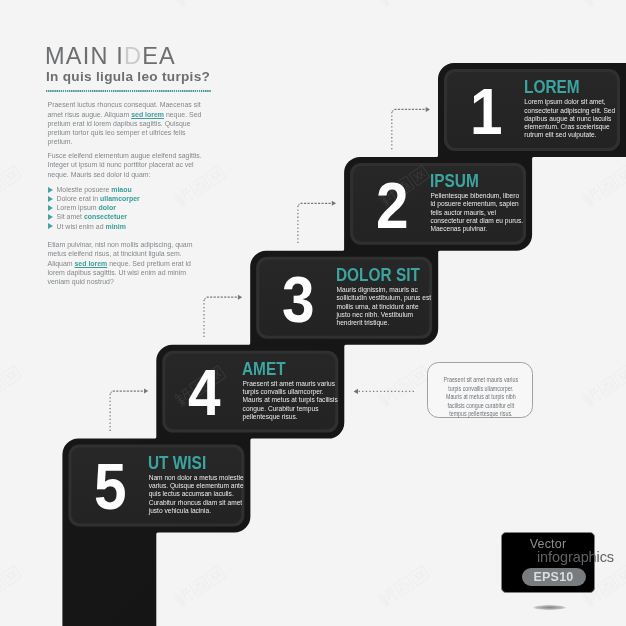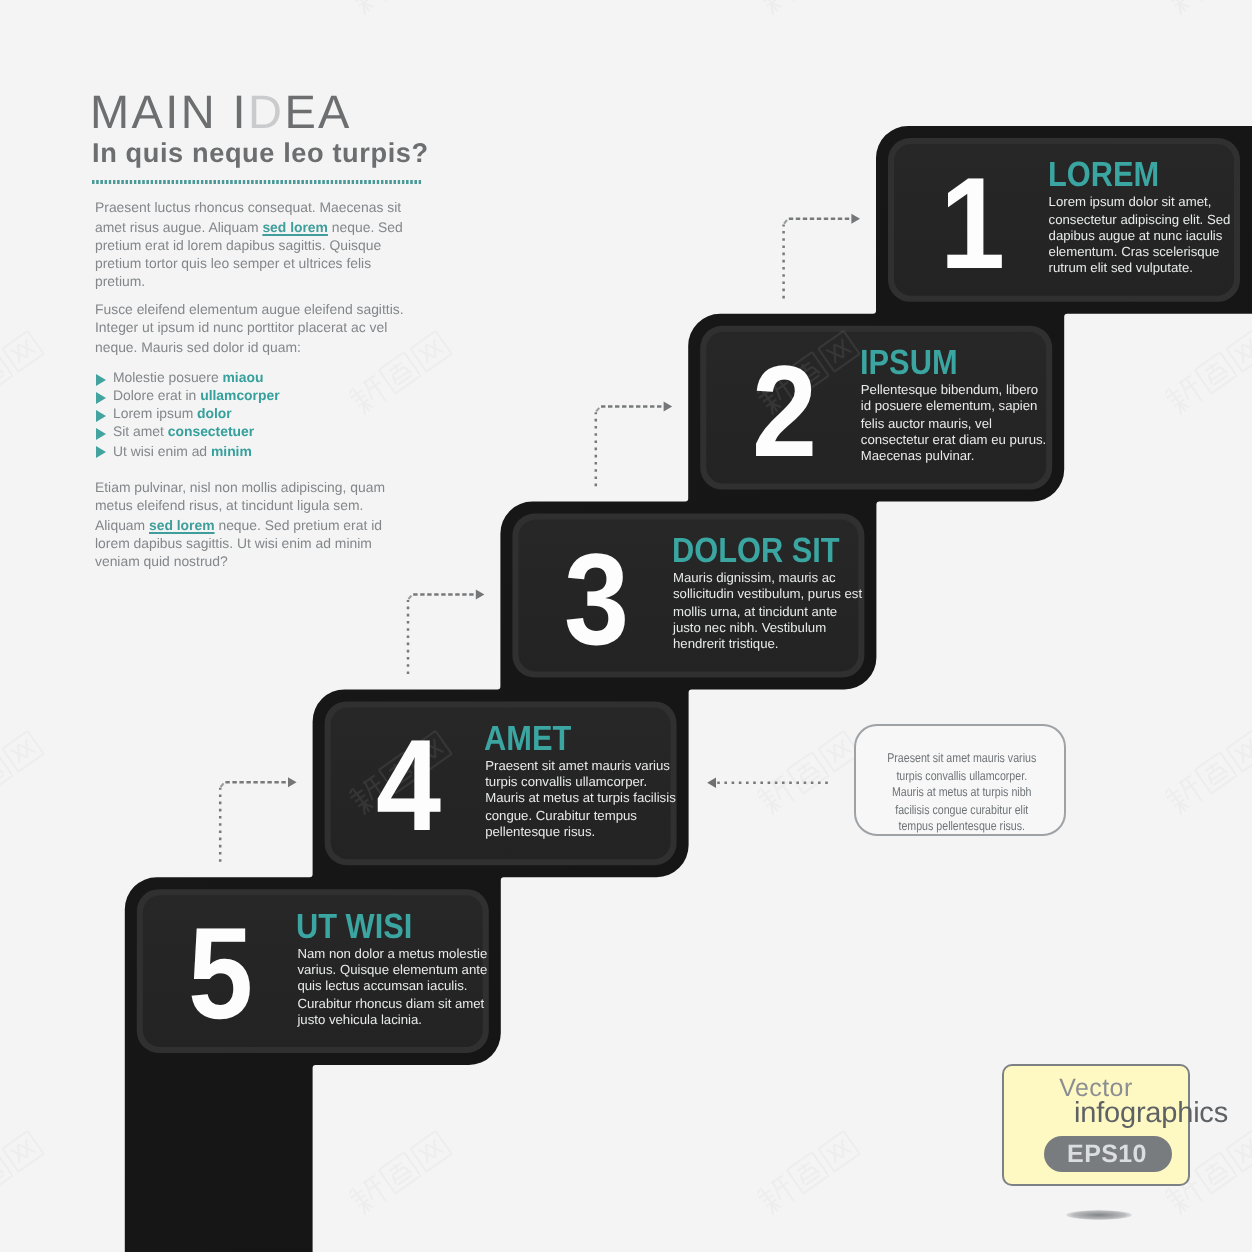--- a/index.html
+++ b/index.html
@@ -31,21 +31,21 @@
            transform:scaleX(.88);transform-origin:left top;}
   .stbody{position:absolute;color:#e9eaea;font-size:6.6px;line-height:8.25px;width:95.5px;}
   
   #callout{position:absolute;left:426.5px;top:362px;width:106px;height:56px;border:.9px solid #9ea2a5;
            border-radius:11.5px;background:#f7f7f7;box-sizing:border-box;}
   #callout p{position:absolute;left:14px;top:13px;margin:0;width:92px;font-size:6.3px;line-height:8.6px;
              color:#6f7477;text-align:center;transform:scaleX(.845);transform-origin:left top;}
   
   #badge-shadow{position:absolute;left:533px;top:605px;width:33px;height:5px;border-radius:50%;
                 background:radial-gradient(ellipse at center,rgba(110,114,118,.85) 0%,rgba(110,114,118,.45) 55%,rgba(110,114,118,0) 78%);}
-  #badge{position:absolute;left:501px;top:531.5px;width:94px;height:61px;background:#fef9c3;
+  #badge{position:absolute;left:501px;top:531.5px;width:94px;height:61px;background:#000000;
          border:1.6px solid #7e8184;border-radius:5px;box-sizing:border-box;text-align:center;}
   #badge .b1{position:absolute;left:0;right:0;top:5px;font-size:12.5px;color:#8b8e91;line-height:13px;
              letter-spacing:.2px;}
   #badge .b2{position:absolute;left:0;right:0;top:17.5px;font-size:14.5px;color:#5f6265;line-height:15px;
              font-weight:normal;letter-spacing:-.1px;padding-left:35px;}
   #badge .b3{position:absolute;left:19.5px;top:35px;width:64px;background:#787c7f;color:#dcdddf;
              font-weight:bold;font-size:12.5px;line-height:18.5px;border-radius:9.5px;letter-spacing:.2px;}
 </style>
 </head>
 <body>
@@ -1419,21 +1419,21 @@
             <path d="M 50 28 L 22 74" fill="none" stroke="#ffffff" stroke-width="6"></path>
             <path d="M 50 28 L 78 74" fill="none" stroke="#ffffff" stroke-width="6"></path>
             <path d="M 78 28 L 50 74" fill="none" stroke="#ffffff" stroke-width="6"></path>
           </g>
         </g>
       </g>
   </svg>
 
   <div id="intro">
     <div class="h1"><span>MAIN I</span><span class="lt">D</span><span>EA</span></div>
-    <div class="h2">In quis neque leo turpis?</div>
+    <div class="h2">In quis ligula leo turpis?</div>
     <div class="rule"></div>
     <p class="p" style="top:100.3px"><span>Praesent luctus rhoncus consequat. Maecenas sit amet risus augue. Aliquam </span><b>sed lorem</b><span> neque. Sed pretium erat id lorem dapibus sagittis. Quisque pretium tortor quis leo semper et ultrices felis pretium.</span></p>
     <p class="p" style="top:151px">Fusce eleifend elementum augue eleifend sagittis. Integer ut ipsum id nunc porttitor placerat ac vel neque. Mauris sed dolor id quam:</p>
     <ul class="blist" id="bullets" style="top:185px">
         <li><span class="tri"></span>Molestie posuere <b>miaou</b></li>
         <li><span class="tri"></span>Dolore erat in <b>ullamcorper</b></li>
         <li><span class="tri"></span>Lorem ipsum <b>dolor</b></li>
         <li><span class="tri"></span>Sit amet <b>consectetuer</b></li>
         <li><span class="tri"></span>Ut wisi enim ad <b>minim</b></li>
       </ul>

